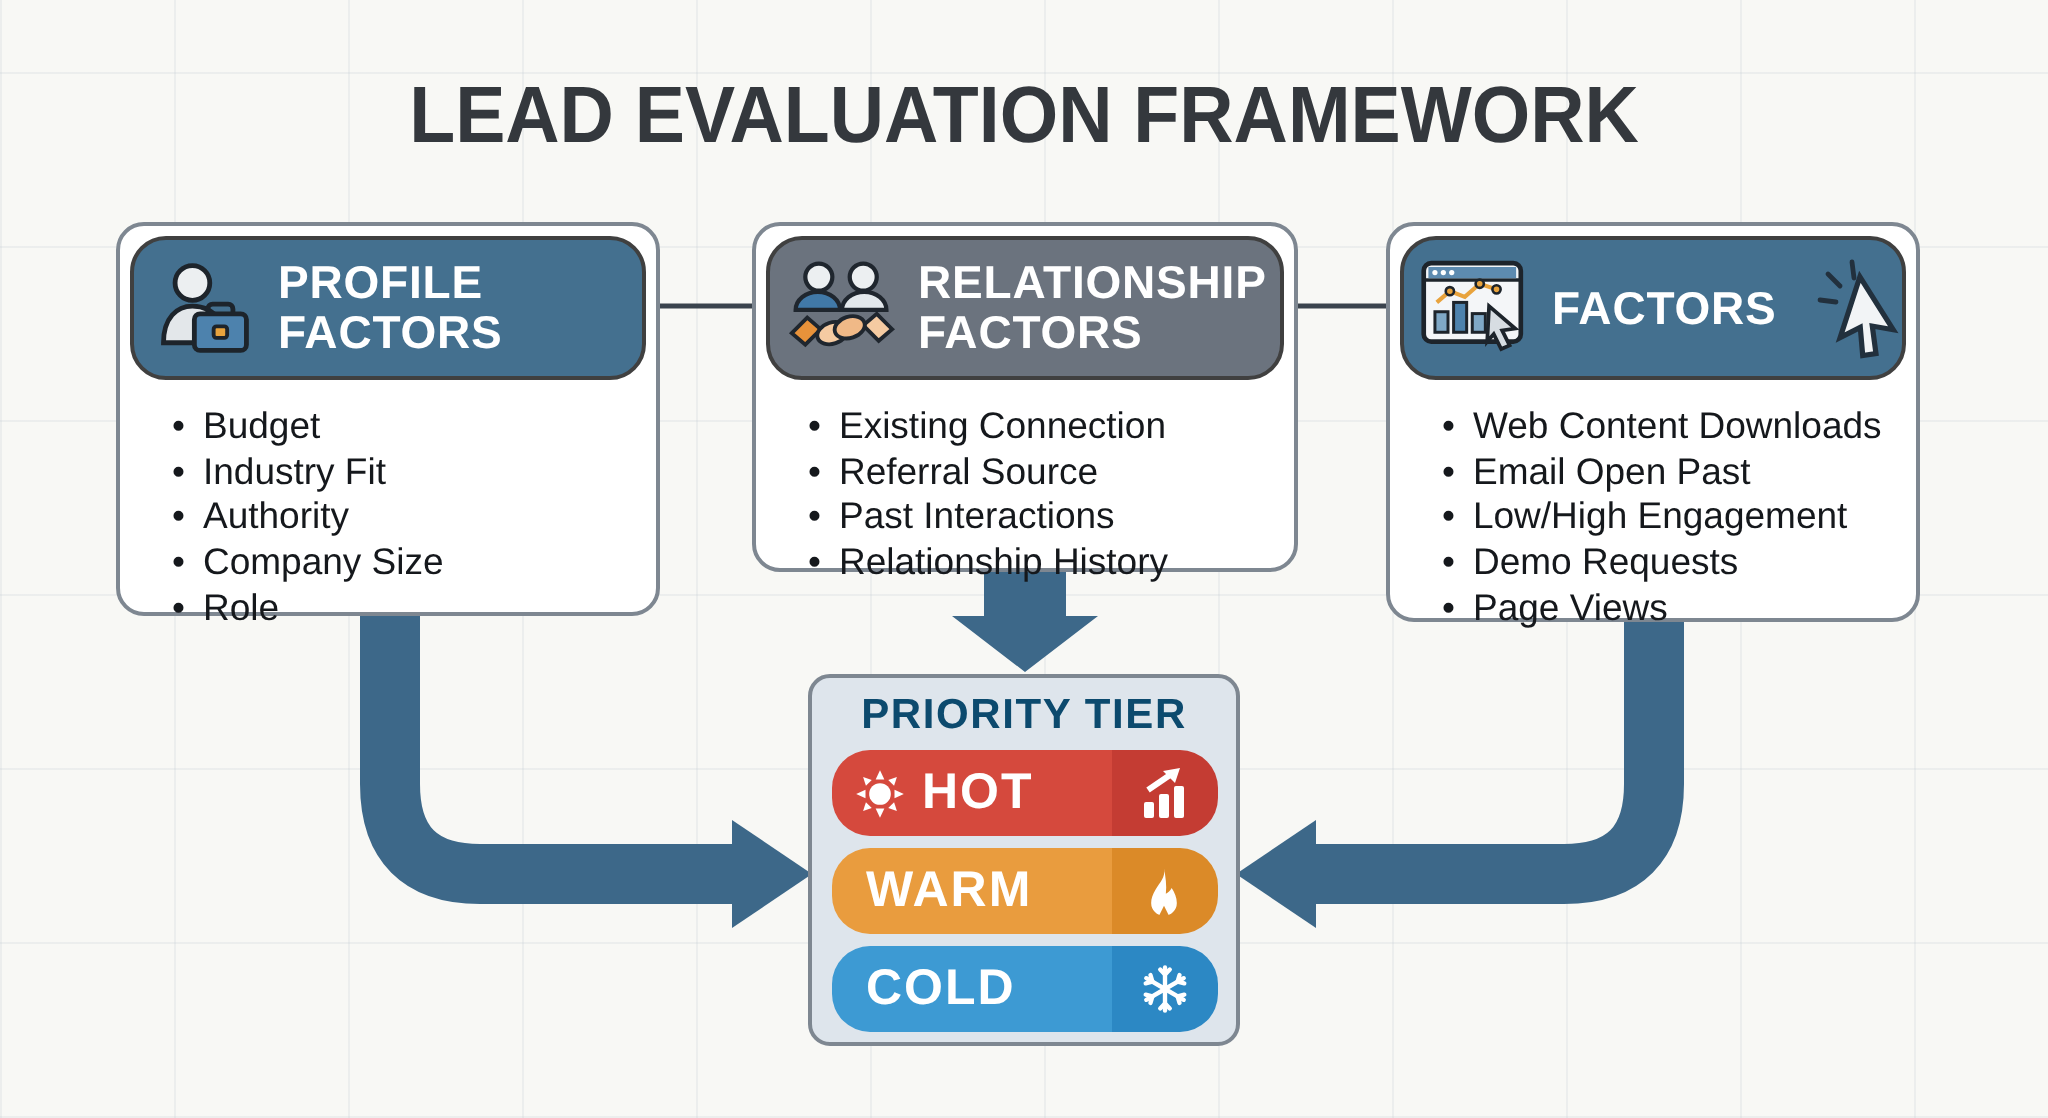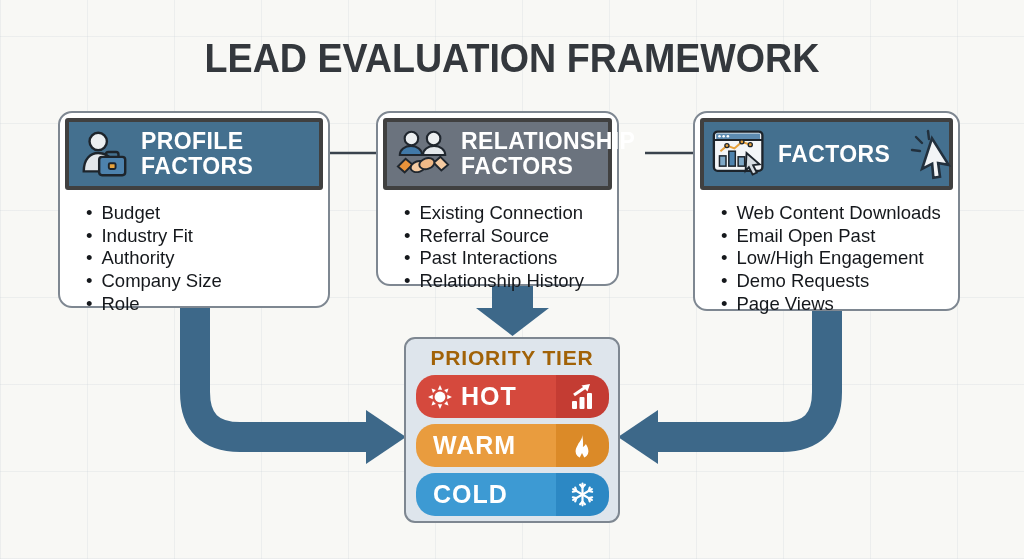--- a/index.html
+++ b/index.html
@@ -15,45 +15,45 @@
     position:absolute;left:0;right:0;top:36px;margin:0;text-align:center;
     font-size:40px;font-weight:800;color:#34383d;letter-spacing:0px;
     transform:scaleX(.94);transform-origin:center;
   }
   
   .factor-box{
     position:absolute;background:#ffffff;border:2.5px solid #7e8791;border-radius:14px;
     box-sizing:border-box;
   }
   #box-profile{left:58px;top:111px;width:272px;height:197px;}
-  #box-relationship{left:376px;top:111px;width:243px;height:175px;}
+  #box-relationship{left:376px;top:111px;width:273px;height:175px;}
   #box-behavior{left:693px;top:111px;width:267px;height:200px;}
   .box-header{
-    position:absolute;left:5px;right:5px;top:5px;height:72px;border-radius:3px;
-    border:4px solid #404040;background:var(--hdr,#426f90);
+    position:absolute;left:5px;right:5px;top:5px;height:72px;border-radius:18px;
+    border:2px solid #404040;background:var(--hdr,#426f90);
     display:flex;align-items:center;gap:10px;padding:0 8px;box-sizing:border-box;color:#fff;
   }
   .header-title{font-size:23px;font-weight:800;line-height:1.08;letter-spacing:.4px;white-space:nowrap;}
   .header-title span{display:block;}
   .hdr-icon{flex:0 0 auto;display:flex;align-items:center;justify-content:center;}
   .hdr-spacer{flex:1 1 auto;}
   .box-list{
     list-style:none;margin:0;padding:88px 6px 0 26px;
     font-size:18.5px;color:#15181c;line-height:1.17;
   }
   .box-list li{margin:1px 0;}
   .box-list li::before{content:"•";margin-right:9px;color:#15181c;}
   
   .priority-box{
     position:absolute;left:404px;top:337px;width:216px;height:186px;box-sizing:border-box;
     background:#dee5ec;border:2.5px solid #7e8791;border-radius:11px;
   }
   .priority-title{
     margin:7px 0 0 0;text-align:center;font-size:21px;font-weight:800;
-    letter-spacing:.8px;color:#a16207;
+    letter-spacing:.8px;color:#0c4a6e;
   }
   .tier{
     position:absolute;left:10px;width:193px;height:43px;border-radius:19px;
     display:flex;align-items:center;color:#fff;
     background:linear-gradient(90deg,var(--main) 0,var(--main) 72.5%,var(--accent) 72.5%,var(--accent) 100%);
   }
   #tier-hot{top:36px;}
   #tier-warm{top:85px;}
   #tier-cold{top:134px;}
   .tier-label{font-size:25px;font-weight:800;letter-spacing:1px;}

